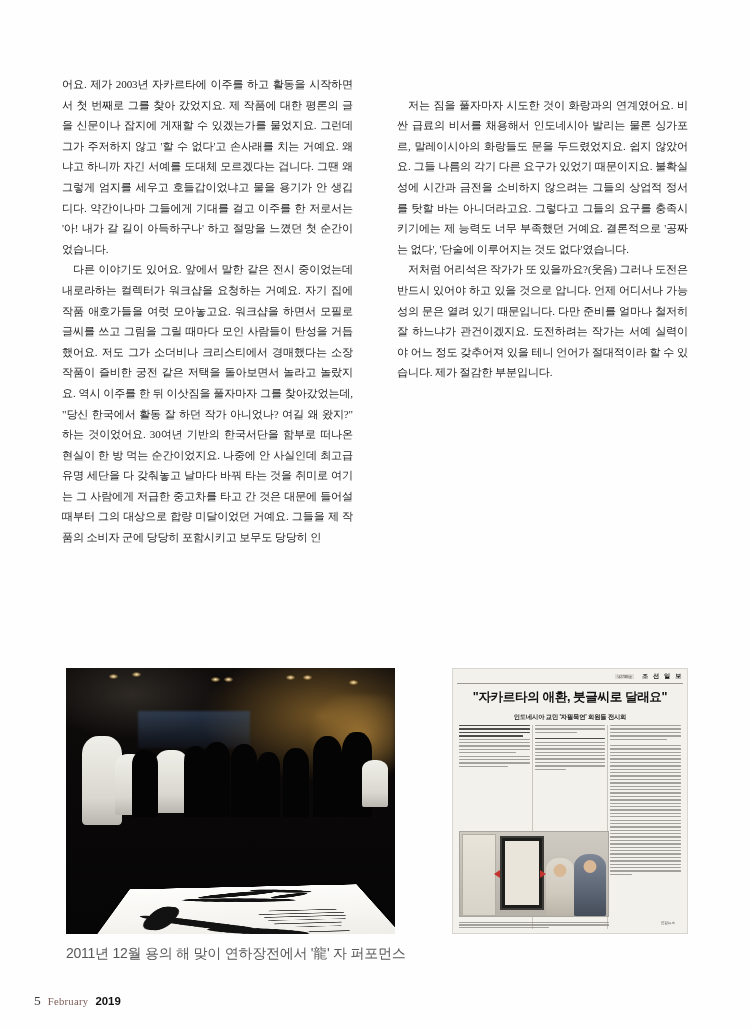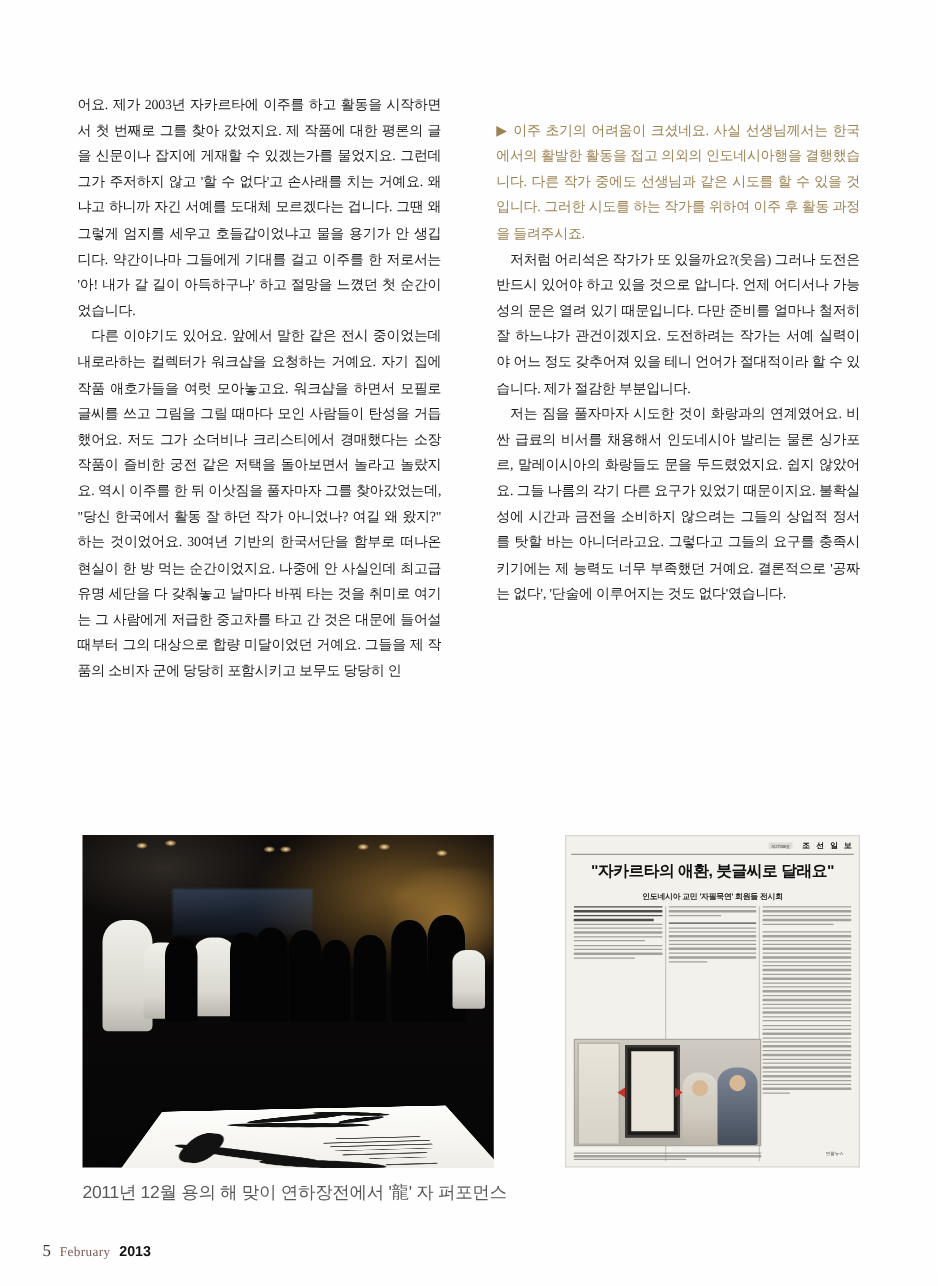--- a/index.html
+++ b/index.html
@@ -249,25 +249,22 @@
 
   <div class="columns">
 
     <div class="col">
       <p class="body">어요. 제가 2003년 자카르타에 이주를 하고 활동을 시작하면서 첫 번째로 그를 찾아 갔었지요. 제 작품에 대한 평론의 글을 신문이나 잡지에 게재할 수 있겠는가를 물었지요. 그런데 그가 주저하지 않고 '할 수 없다'고 손사래를 치는 거예요. 왜냐고 하니까 자긴 서예를 도대체 모르겠다는 겁니다. 그땐 왜 그렇게 엄지를 세우고 호들갑이었냐고 물을 용기가 안 생깁디다. 약간이나마 그들에게 기대를 걸고 이주를 한 저로서는 '아! 내가 갈 길이 아득하구나' 하고 절망을 느꼈던 첫 순간이었습니다.</p>
       <p class="body indent">다른 이야기도 있어요. 앞에서 말한 같은 전시 중이었는데 내로라하는 컬렉터가 워크샵을 요청하는 거예요. 자기 집에 작품 애호가들을 여럿 모아놓고요. 워크샵을 하면서 모필로 글씨를 쓰고 그림을 그릴 때마다 모인 사람들이 탄성을 거듭했어요. 저도 그가 소더비나 크리스티에서 경매했다는 소장 작품이 즐비한 궁전 같은 저택을 돌아보면서 놀라고 놀랐지요. 역시 이주를 한 뒤 이삿짐을 풀자마자 그를 찾아갔었는데, "당신 한국에서 활동 잘 하던 작가 아니었나? 여길 왜 왔지?" 하는 것이었어요. 30여년 기반의 한국서단을 함부로 떠나온 현실이 한 방 먹는 순간이었지요. 나중에 안 사실인데 최고급 유명 세단을 다 갖춰놓고 날마다 바꿔 타는 것을 취미로 여기는 그 사람에게 저급한 중고차를 타고 간 것은 대문에 들어설 때부터 그의 대상으로 합량 미달이었던 거예요. 그들을 제 작품의 소비자 군에 당당히 포함시키고 보무도 당당히 인</p>
     </div>
 
     <div class="col">
       <div class="gap-line"></div>
-      <p class="question">
-        <span class="qmark">▶</span><span> 이주 초기의 어려움이 크셨네요. 사실 선생님께서는 한국에서의 활발한 활동을 접고 의외의 인도네시아행을 결행했습니다. 다른 작가 중에도 선생님과 같은 시도를 할 수 있을 것입니다. 그러한 시도를 하는 작가를 위하여 이주 후 활동 과정을 들려주시죠.</span>
-      </p>
+      <p class="body indent">저는 짐을 풀자마자 시도한 것이 화랑과의 연계였어요. 비싼 급료의 비서를 채용해서 인도네시아 발리는 물론 싱가포르, 말레이시아의 화랑들도 문을 두드렸었지요. 쉽지 않았어요. 그들 나름의 각기 다른 요구가 있었기 때문이지요. 불확실성에 시간과 금전을 소비하지 않으려는 그들의 상업적 정서를 탓할 바는 아니더라고요. 그렇다고 그들의 요구를 충족시키기에는 제 능력도 너무 부족했던 거예요. 결론적으로 '공짜는 없다', '단술에 이루어지는 것도 없다'였습니다.</p>
       <p class="body indent">저처럼 어리석은 작가가 또 있을까요?(웃음) 그러나 도전은 반드시 있어야 하고 있을 것으로 압니다. 언제 어디서나 가능성의 문은 열려 있기 때문입니다. 다만 준비를 얼마나 철저히 잘 하느냐가 관건이겠지요. 도전하려는 작가는 서예 실력이야 어느 정도 갖추어져 있을 테니 언어가 절대적이라 할 수 있습니다. 제가 절감한 부분입니다.</p>
-      <p class="body indent">저는 짐을 풀자마자 시도한 것이 화랑과의 연계였어요. 비싼 급료의 비서를 채용해서 인도네시아 발리는 물론 싱가포르, 말레이시아의 화랑들도 문을 두드렸었지요. 쉽지 않았어요. 그들 나름의 각기 다른 요구가 있었기 때문이지요. 불확실성에 시간과 금전을 소비하지 않으려는 그들의 상업적 정서를 탓할 바는 아니더라고요. 그렇다고 그들의 요구를 충족시키기에는 제 능력도 너무 부족했던 거예요. 결론적으로 '공짜는 없다', '단술에 이루어지는 것도 없다'였습니다.</p>
     </div>
 
   </div>
 
   <div class="figures">
 
     <div class="fig-left">
       <div class="photo">
 
         <div class="ceil-lights">
@@ -440,16 +437,16 @@
 
       </div>
 
     </div>
 
   </div>
 
   <div class="footer">
     <span class="f-num">5</span>
     <span class="f-month">February</span>
-    <span class="f-year">2013</span>
+    <span class="f-year">2019</span>
   </div>
 
 </div>
 
 </body></html>

